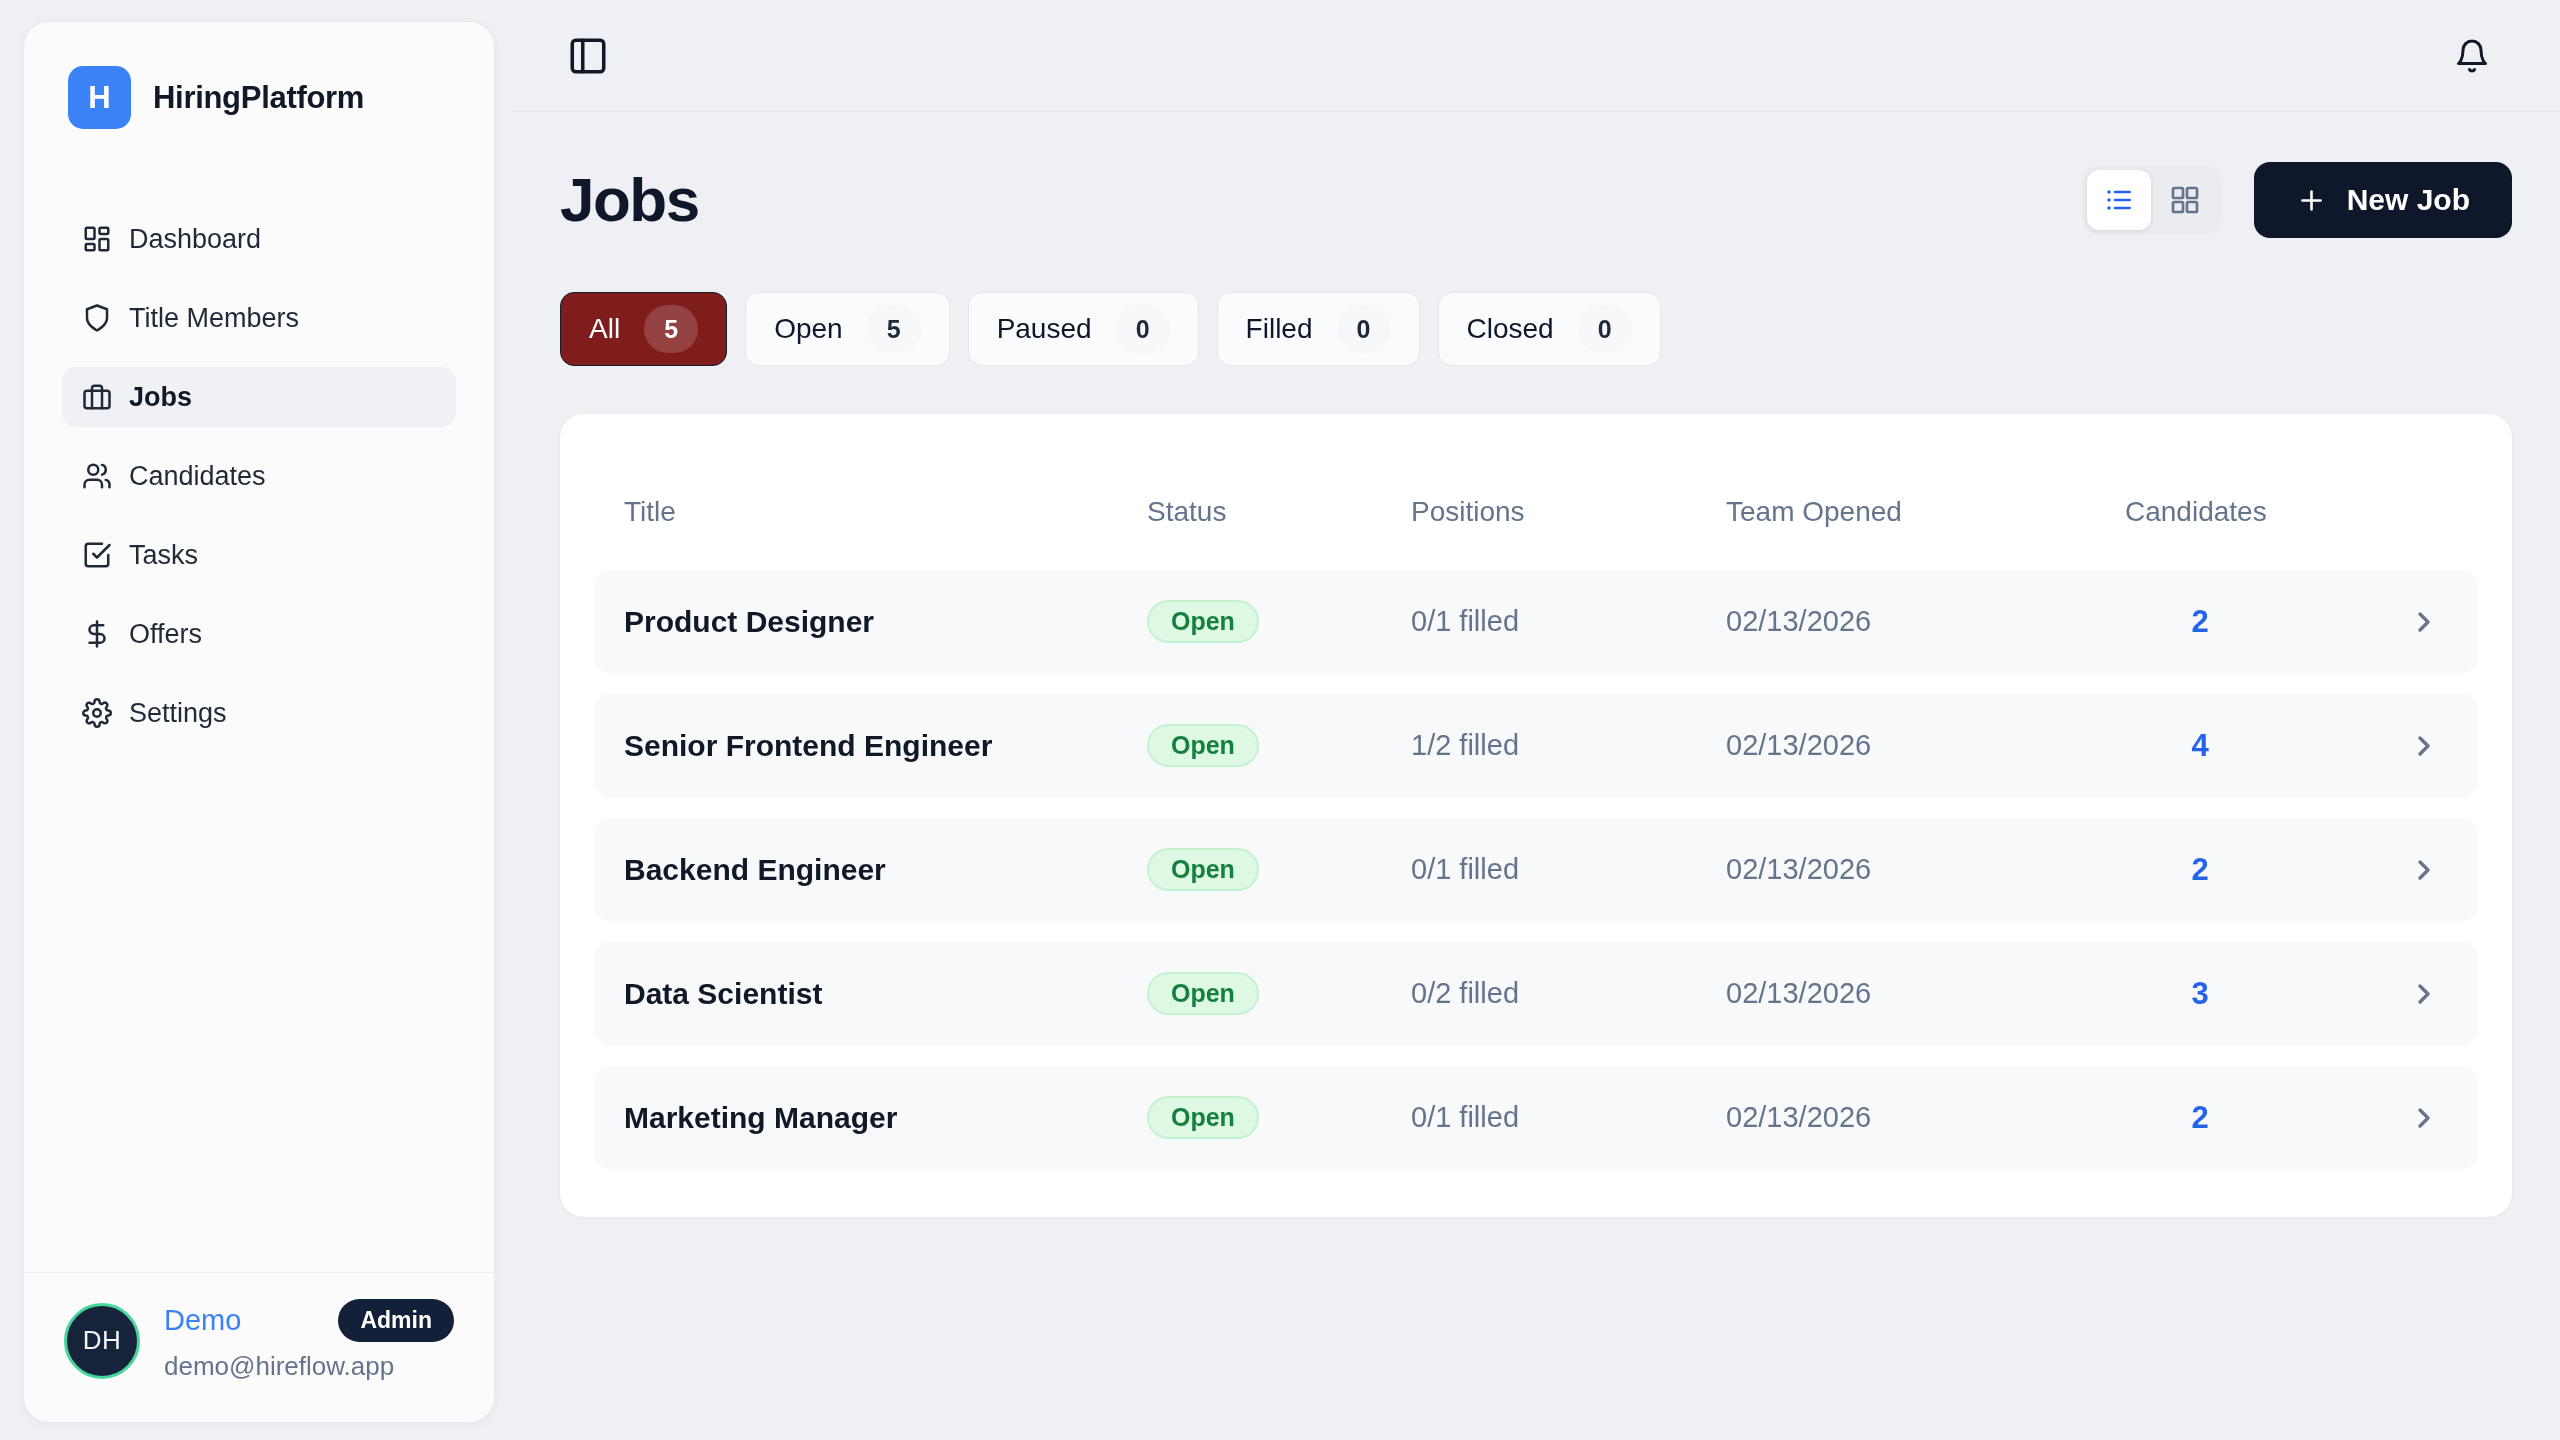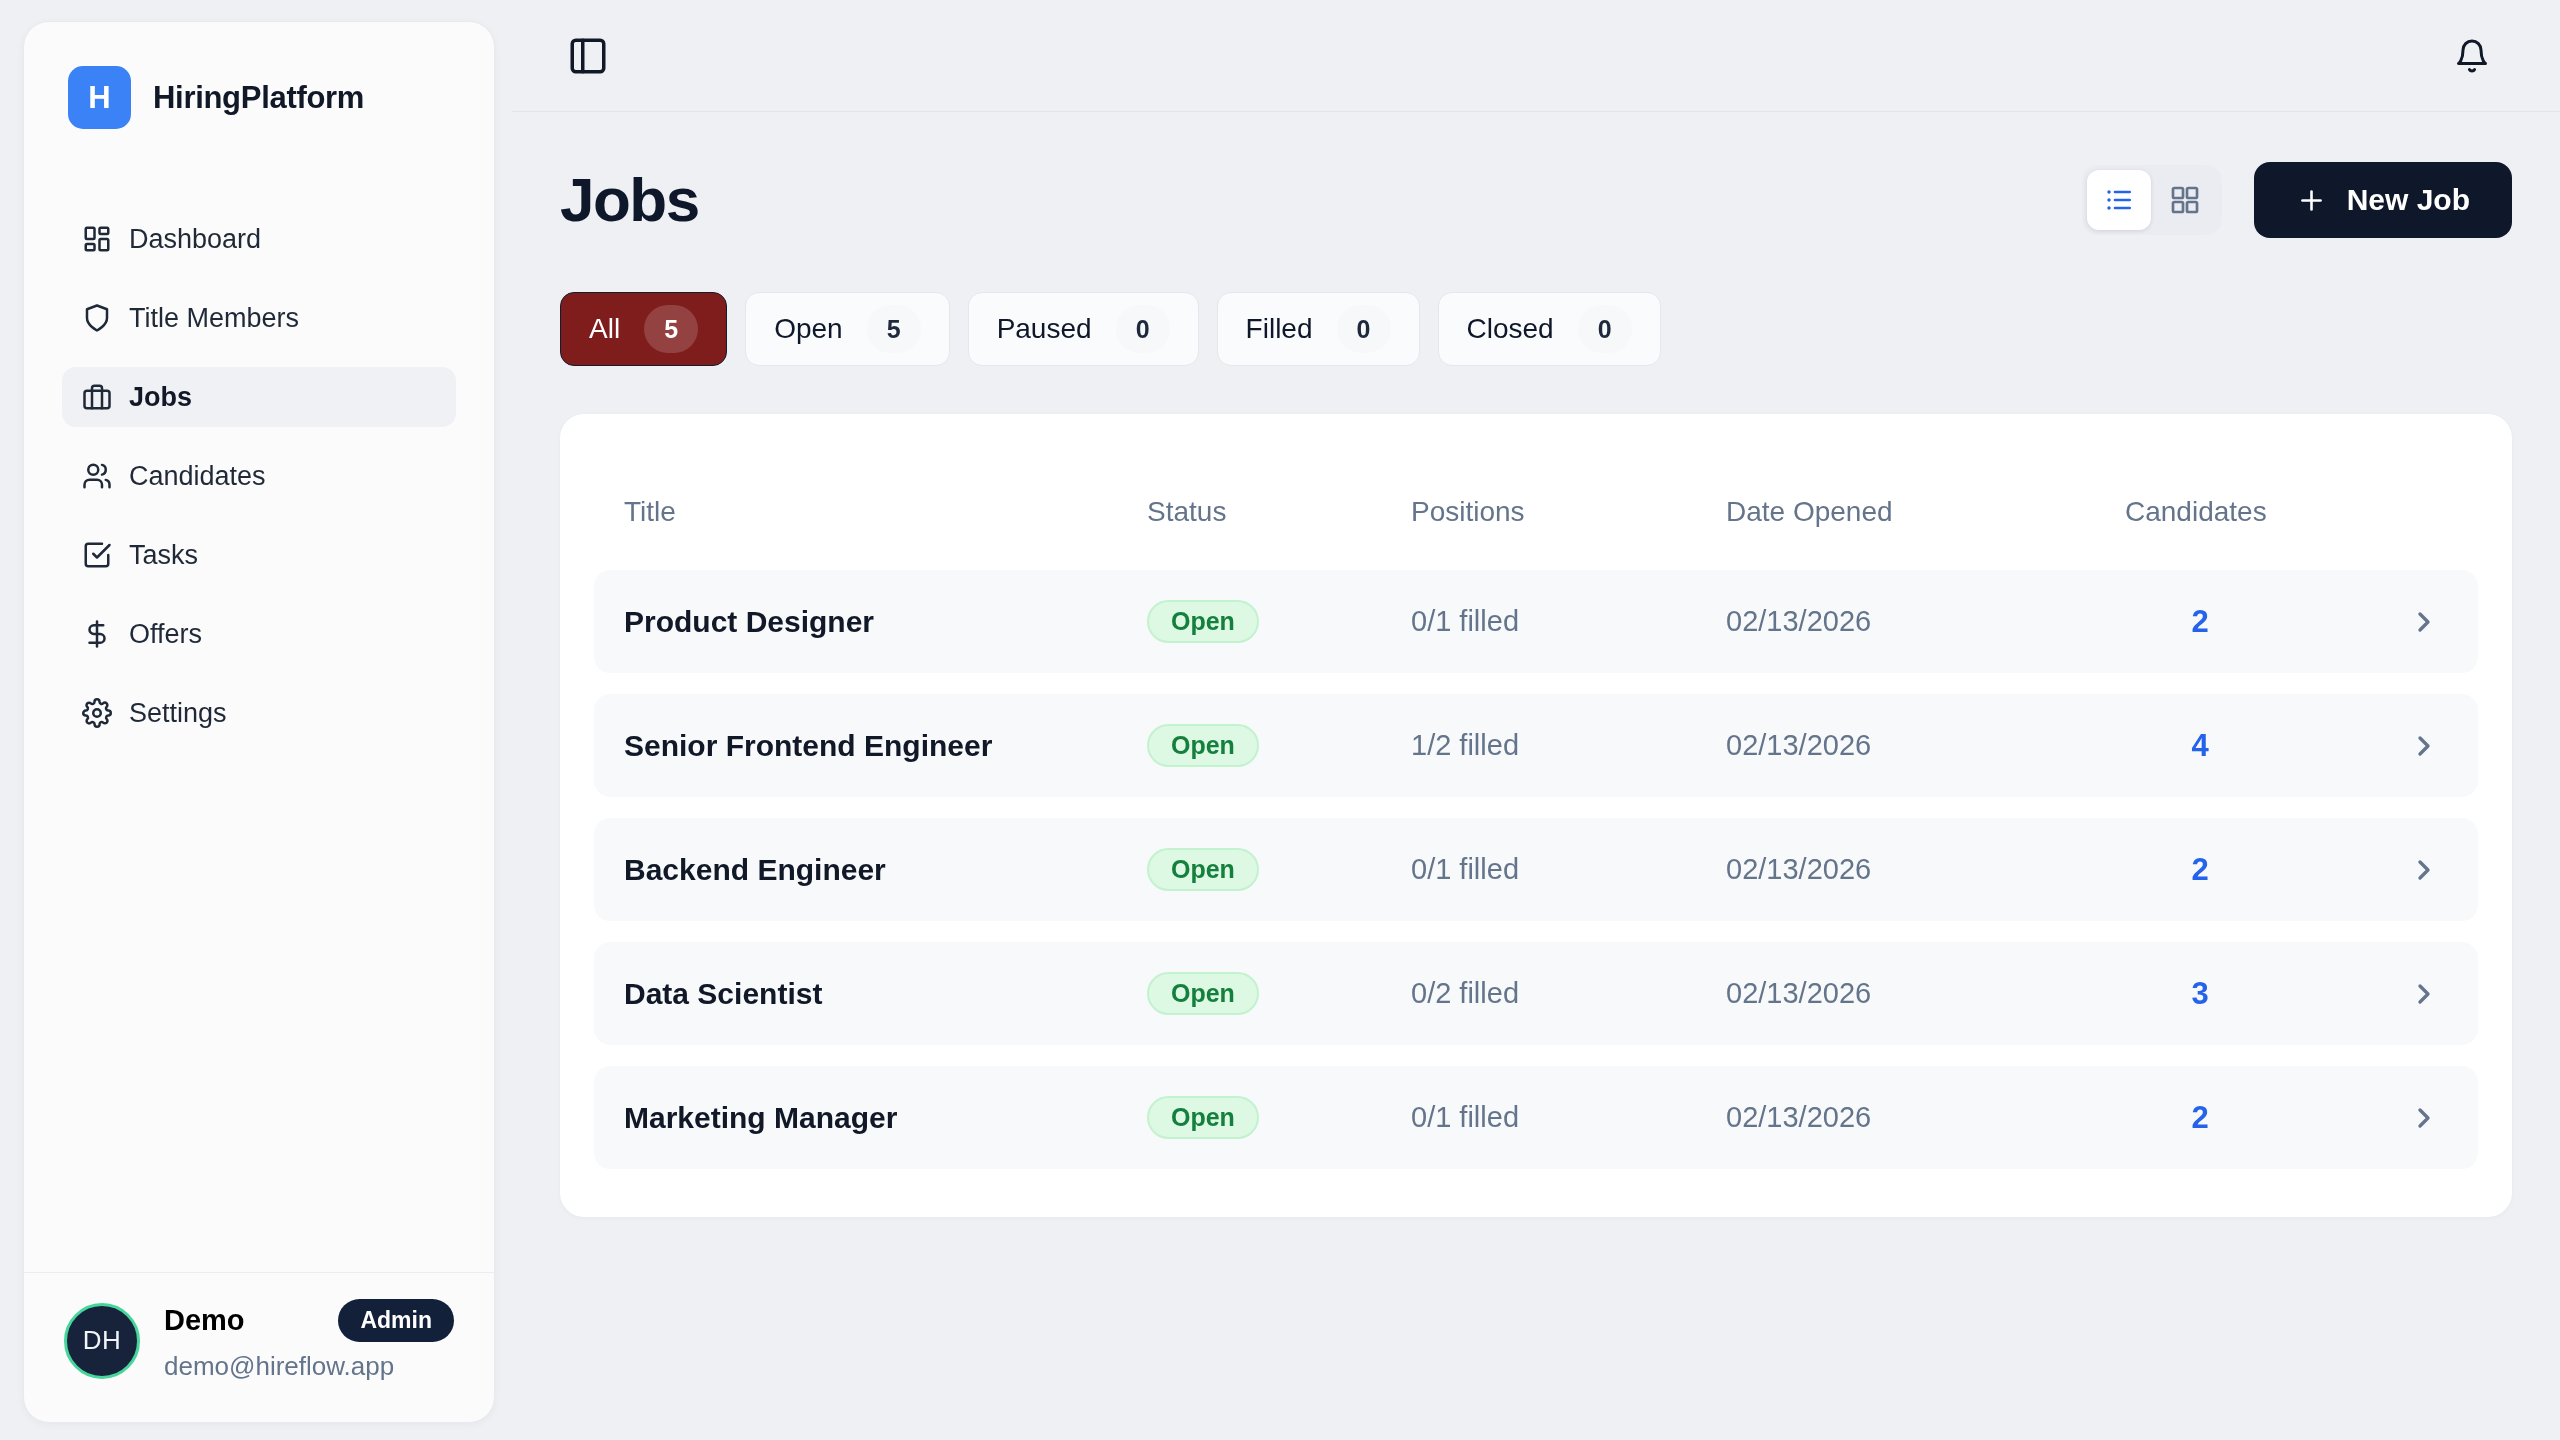--- a/index.html
+++ b/index.html
@@ -59,21 +59,21 @@
   .avatar {
     width:76px; height:76px; border-radius:50%;
     background:#16233b;
     border:3px solid #46d59b;
     display:flex; align-items:center; justify-content:center;
     color:#f1f5f9; font-size:26px; font-weight:400; letter-spacing:0.5px;
     flex:0 0 auto;
   }
   .user-block { flex:1; display:flex; flex-direction:column; gap:9px; }
   .user-row { display:flex; align-items:center; justify-content:space-between; }
-  .user-name { font-size:29px; font-weight:700; color:#000000; }
+  .user-name { font-size:29px; font-weight:400; color:#3b82f6; }
   .role-badge {
     background:#13203a; color:#ffffff;
     font-size:23px; font-weight:700;
     padding:8px 22px; border-radius:999px;
   }
   .user-email { font-size:26px; color:#64748b; }
 
   
   .main { position:absolute; left:512px; top:0; right:0; bottom:0; }
   .topbar {
@@ -353,21 +353,21 @@
         <span>Closed</span>
         <span class="filter-count">0</span>
       </button>
     </div>
 
     <div class="table-card">
       <div class="t-grid t-head">
         <span class="t-cell">Title</span>
         <span class="t-cell">Status</span>
         <span class="t-cell">Positions</span>
-        <span class="t-cell">Date Opened</span>
+        <span class="t-cell">Team Opened</span>
         <span class="t-cell">Candidates</span>
         <span class="t-cell"></span>
       </div>
 
       <div class="t-body">
 
         <div class="t-grid t-row">
           <span class="cell-title">Product Designer</span>
           <span class="status-badge">Open</span>
           <span class="cell-muted">0/1 filled</span>

